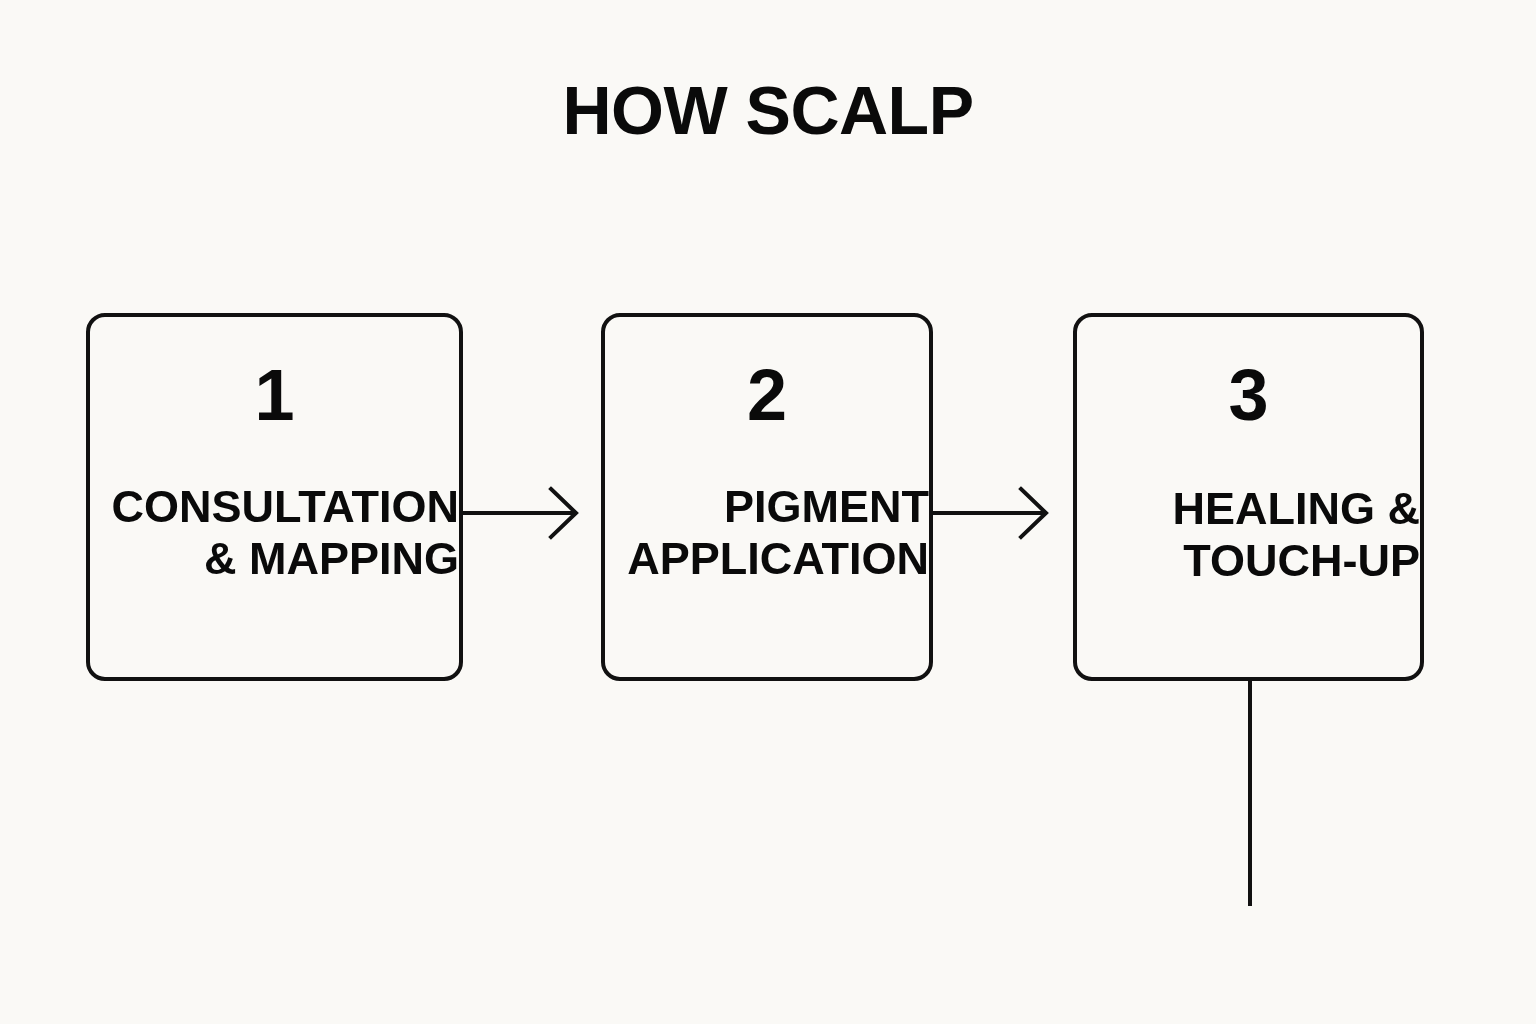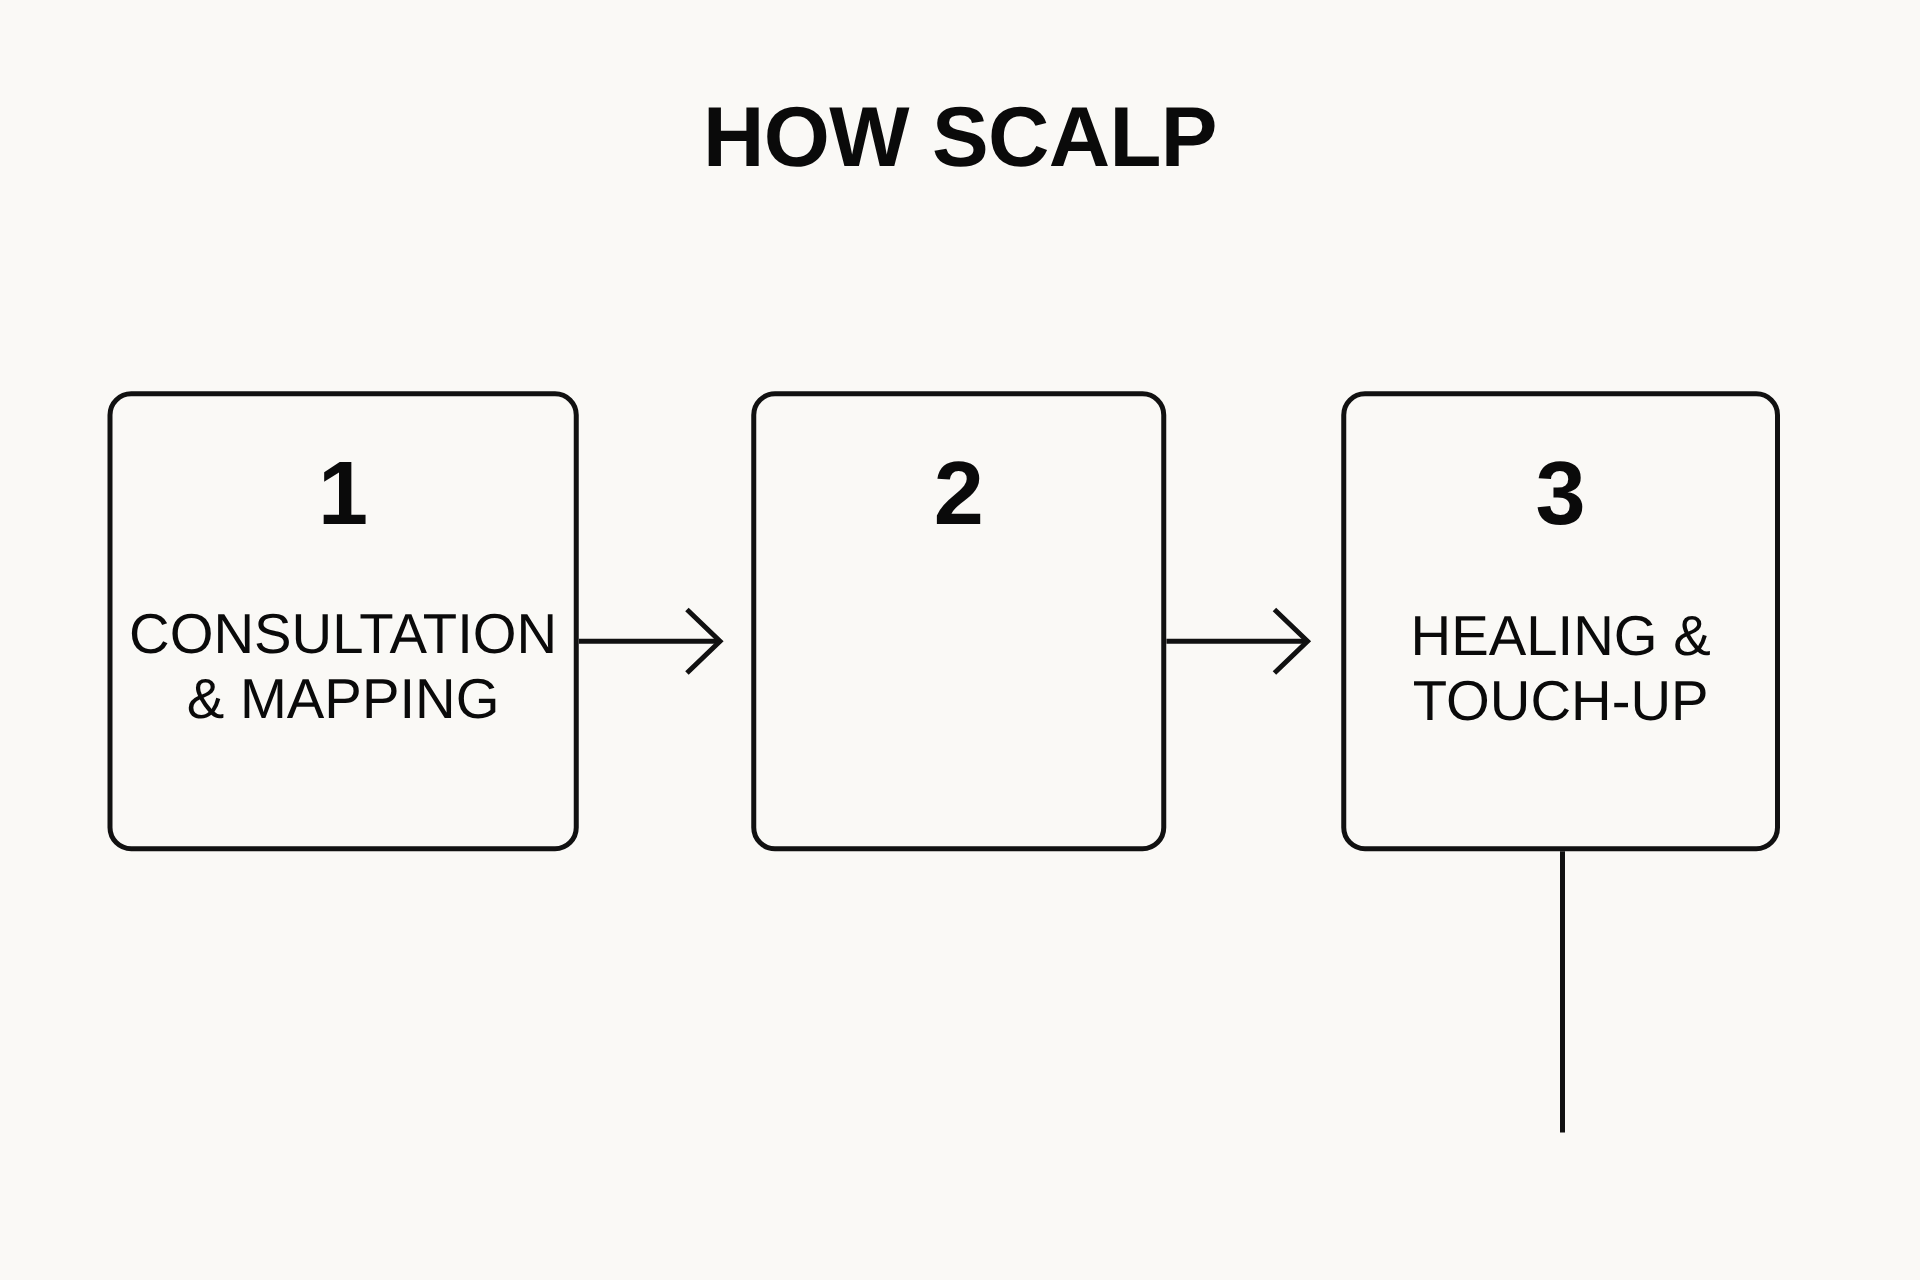--- a/index.html
+++ b/index.html
@@ -63,23 +63,23 @@
     font-weight: bold;
     line-height: 72px;
     color: #0a0a0a;
   }
 
   .step-label {
     position: absolute;
     left: 0;
     right: 0;
     top: 164px;
-    text-align: center;
+    text-align: right;
     font-size: 45px;
-    font-weight: normal;
+    font-weight: bold;
     line-height: 52px;
     color: #0a0a0a;
     white-space: pre-line;
   }
   .step-box-3 .step-label { top: 166px; }
 
   
   .arrow {
     position: absolute;
     top: 483px;
@@ -116,20 +116,22 @@
 
   <div class="arrow arrow-1">
     <svg width="120" height="60" viewBox="0 0 120 60" aria-hidden="true">
       <line x1="0" y1="30" x2="112" y2="30" stroke="#111111" stroke-width="4"></line>
       <polyline points="88,6 113,30 88,54" fill="none" stroke="#111111" stroke-width="4" stroke-linecap="square" stroke-linejoin="miter"></polyline>
     </svg>
   </div>
 
   <div class="step-box step-box-2">
     <div class="step-number">2</div>
+    <div class="step-label">PIGMENT
+APPLICATION</div>
   </div>
 
   <div class="arrow arrow-2">
     <svg width="120" height="60" viewBox="0 0 120 60" aria-hidden="true">
       <line x1="0" y1="30" x2="112" y2="30" stroke="#111111" stroke-width="4"></line>
       <polyline points="88,6 113,30 88,54" fill="none" stroke="#111111" stroke-width="4" stroke-linecap="square" stroke-linejoin="miter"></polyline>
     </svg>
   </div>
 
   <div class="step-box step-box-3">

